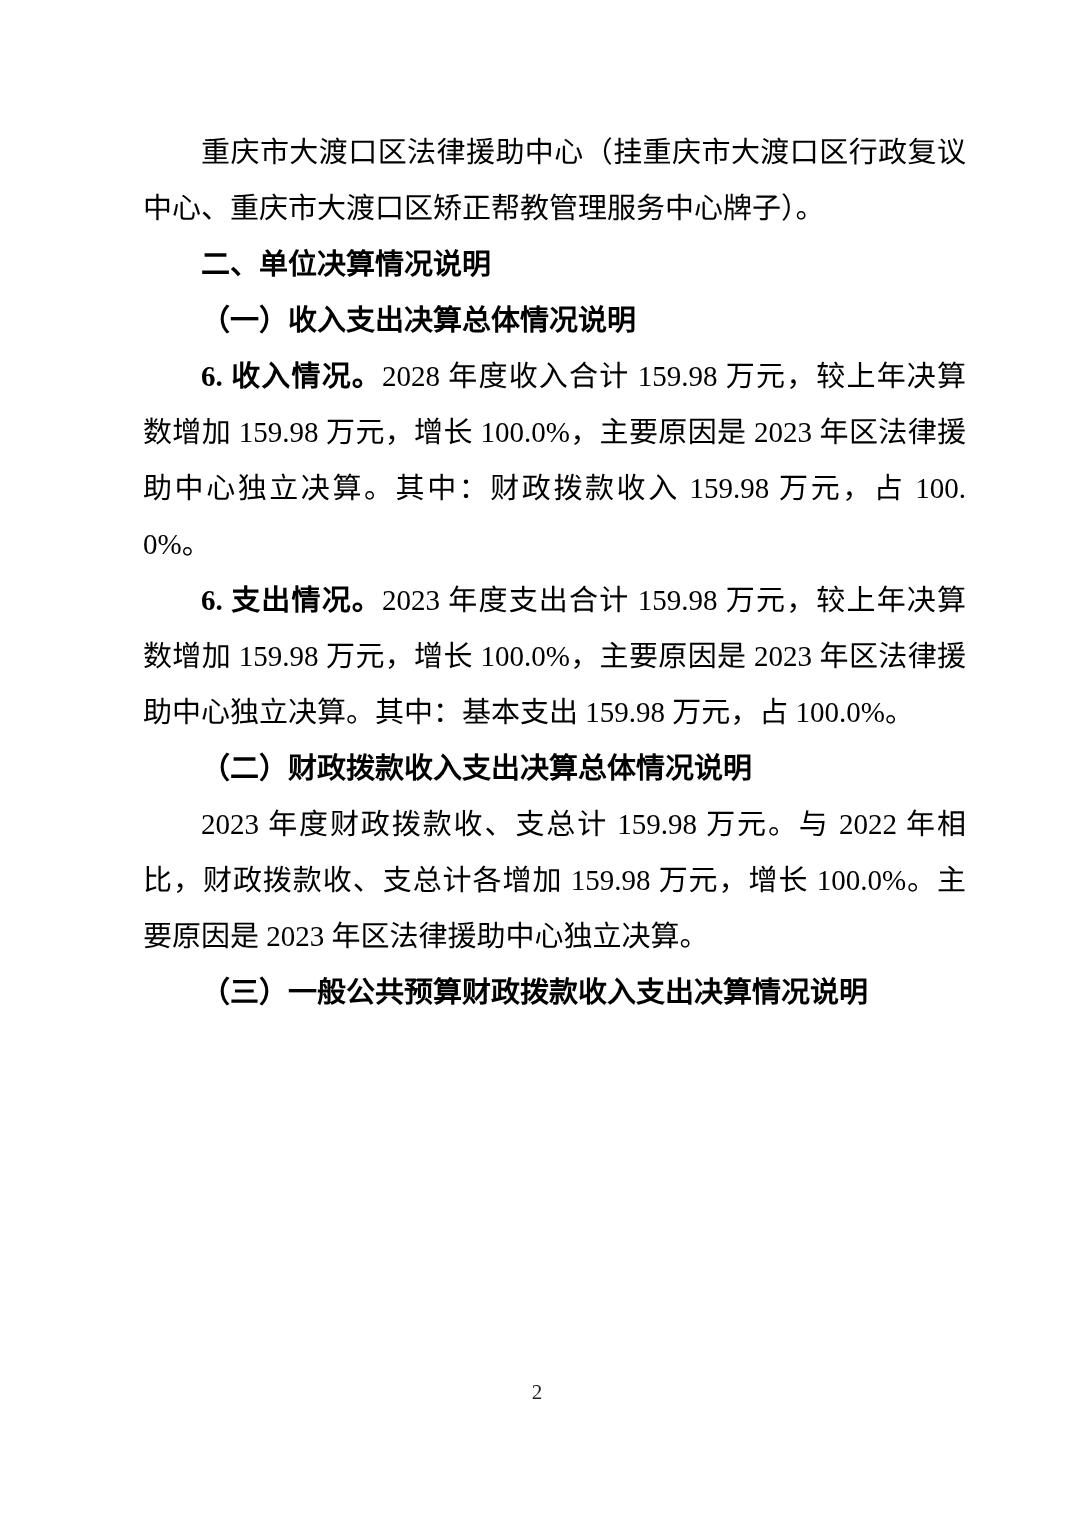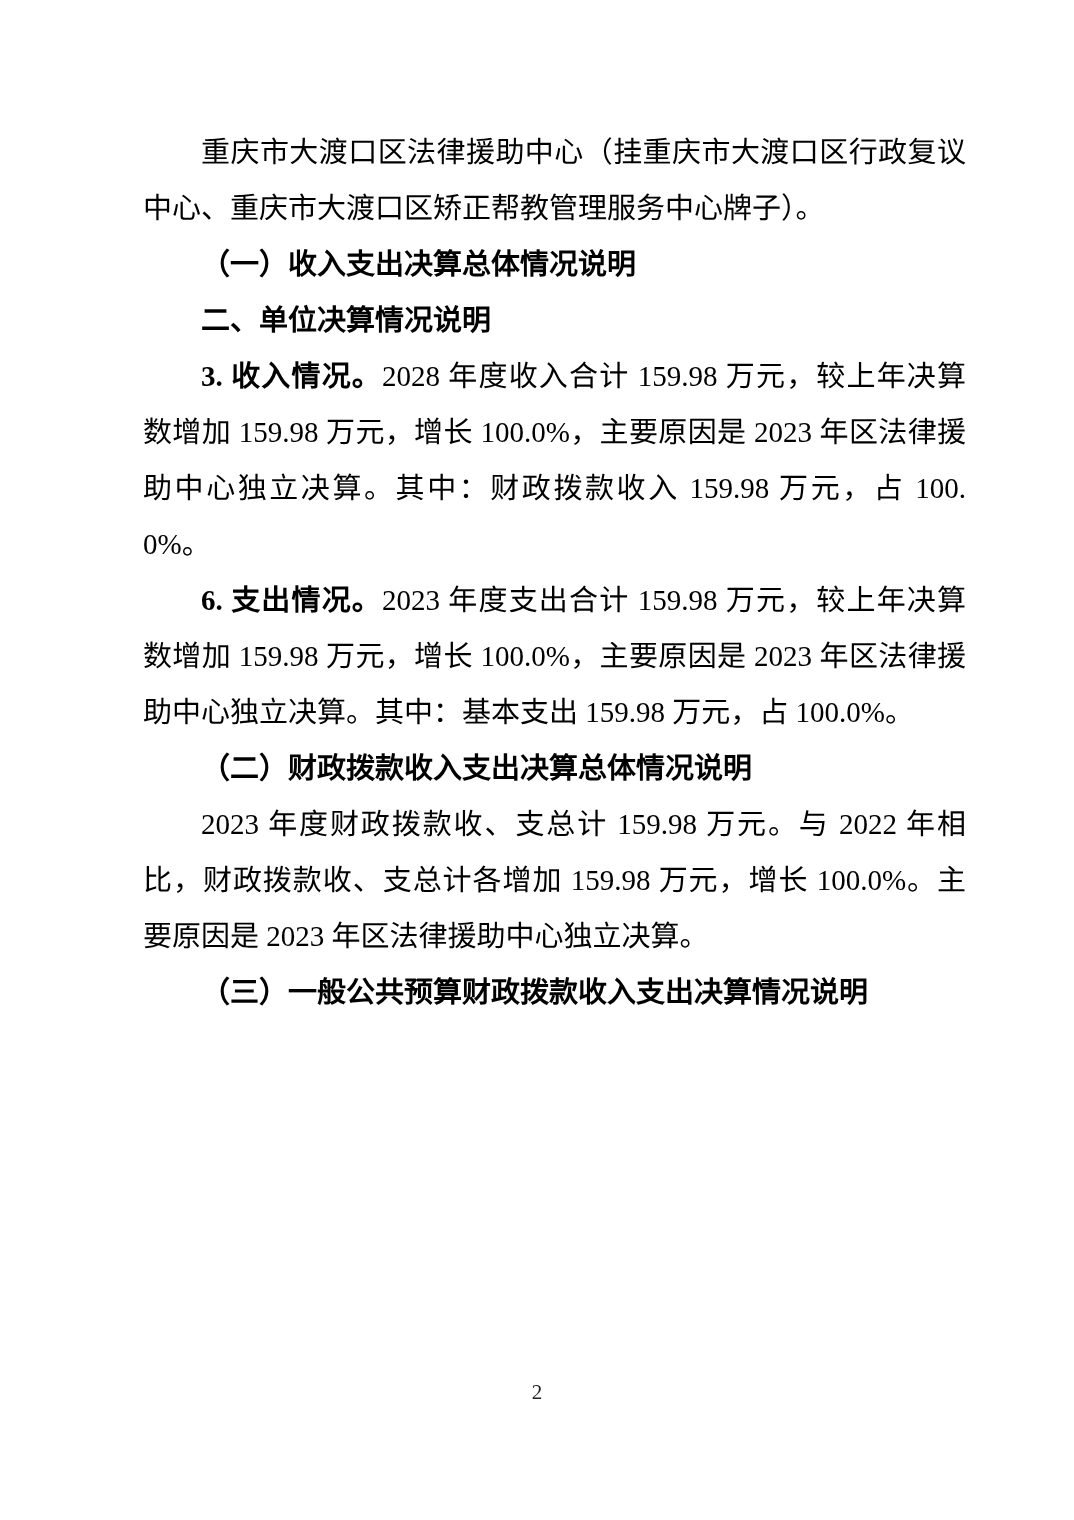--- a/index.html
+++ b/index.html
@@ -52,22 +52,22 @@
     line-height: 28px;
     color: #222222;
   }
 </style>
 </head>
 <body>
 
 <div class="page">
   <div class="content">
       <p class="blk body"><span class="run">重庆市大渡口区法律援助中心（挂重庆市大渡口区行政复议中心、重庆市大渡口区矫正帮教管理服务中心牌子）。</span></p>
+      <p class="blk heading1"><span class="run bold">二、单位决算情况说明</span></p>
       <p class="blk heading2"><span class="run bold">（一）收入支出决算总体情况说明</span></p>
-      <p class="blk heading1"><span class="run bold">二、单位决算情况说明</span></p>
-      <p class="blk body"><span class="run bold">3. 收入情况。</span><span class="run">2028 年度收入合计 159.98 万元，较上年决算数增加 159.98 万元，增长 100.0%，主要原因是 2023 年区法律援助中心独立决算。其中：财政拨款收入 159.98 万元，占 100.0%。</span></p>
+      <p class="blk body"><span class="run bold">6. 收入情况。</span><span class="run">2028 年度收入合计 159.98 万元，较上年决算数增加 159.98 万元，增长 100.0%，主要原因是 2023 年区法律援助中心独立决算。其中：财政拨款收入 159.98 万元，占 100.0%。</span></p>
       <p class="blk body"><span class="run bold">6. 支出情况。</span><span class="run">2023 年度支出合计 159.98 万元，较上年决算数增加 159.98 万元，增长 100.0%，主要原因是 2023 年区法律援助中心独立决算。其中：基本支出 159.98 万元，占 100.0%。</span></p>
       <p class="blk heading2"><span class="run bold">（二）财政拨款收入支出决算总体情况说明</span></p>
       <p class="blk body"><span class="run">2023 年度财政拨款收、支总计 159.98 万元。与 2022 年相比，财政拨款收、支总计各增加 159.98 万元，增长 100.0%。主要原因是 2023 年区法律援助中心独立决算。</span></p>
       <p class="blk heading2"><span class="run bold">（三）一般公共预算财政拨款收入支出决算情况说明</span></p>
     </div>
   <div class="footer">2</div>
 </div>
 
 </body></html>

